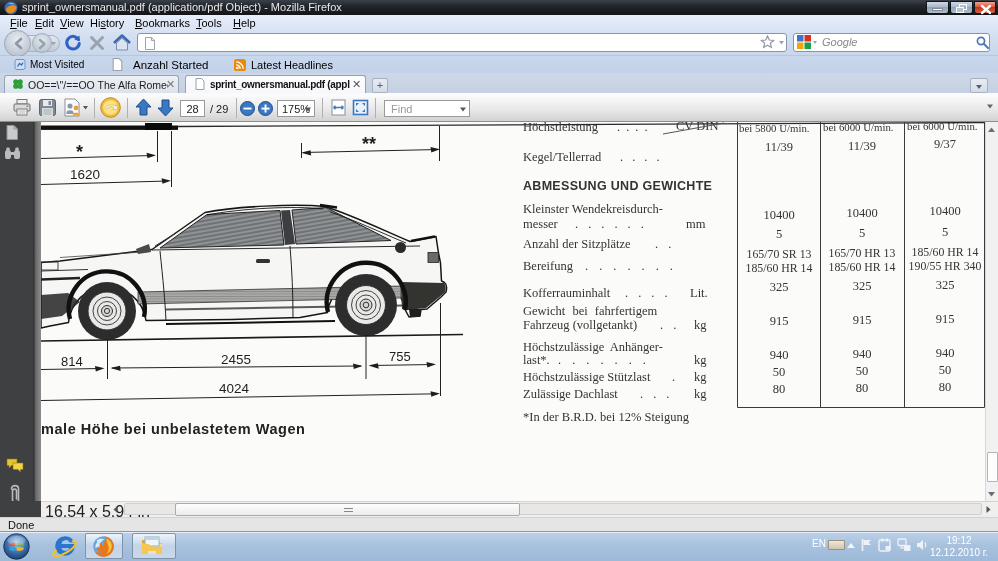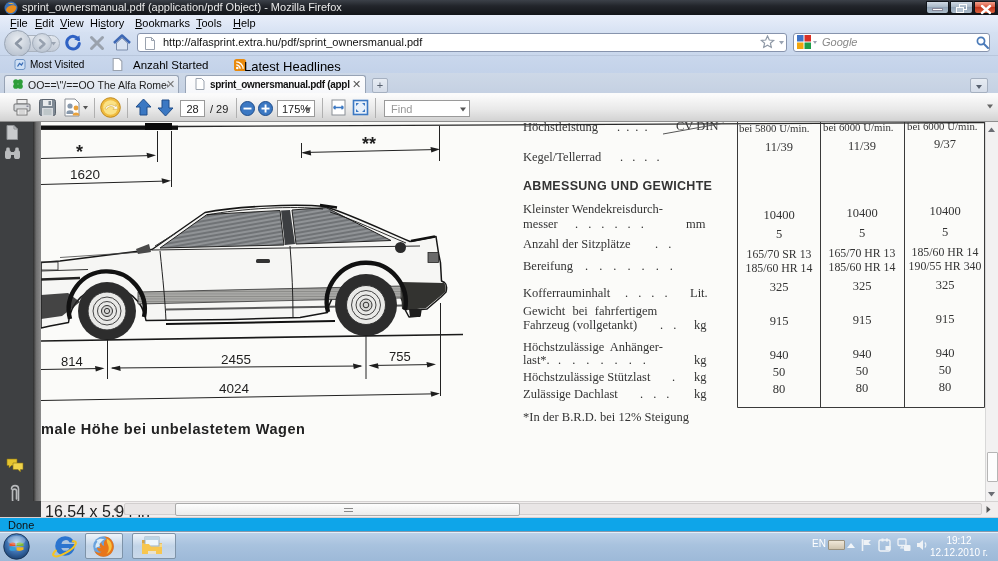--- a/index.html
+++ b/index.html
@@ -67,21 +67,21 @@
 
 #sidebar { left:0; top:122px; width:33px; height:379px; background:#3e4042; }
 #splitter { left:33px; top:122px; width:8px; height:379px;
   background:linear-gradient(90deg,#2a2a2a,#6e6e6e 40%,#8c8c8c); }
 #pagearea { left:41px; top:122px; width:944px; height:379px; background:#fbfbf9; }
 #vscroll { left:985px; top:122px; width:13px; height:379px; background:#f2f1f1; border-left:1px solid #d8d8d8; }
 
 
 #hscrollrow { left:0; top:501px; width:998px; height:16px; background:#f1eeee; border-top:1px solid #d5d2d2; }
 #hs-sidebar { left:0; top:501px; width:41px; height:16px; background:#3e4042; }
-#statusbar { left:0; top:517px; width:998px; height:14px; background:#0ea5e9; border-top:1px solid #d8cfd0; font-size:11px; color:#111; }
+#statusbar { left:0; top:517px; width:998px; height:14px; background:#e5e5e5; border-top:1px solid #d8cfd0; font-size:11px; color:#111; }
 
 
 #taskbar { left:0; top:531px; width:998px; height:30px;
   background:linear-gradient(#bdd1e8, #a8c2de 45%, #9db9d8); border-top:1px solid #8999ac; box-shadow:inset 0 1px 0 #e4eef8; }
 .tbtn { position:absolute; top:533px; width:38px; height:26px; border:1px solid #7e93a8;
   border-radius:2px; background:linear-gradient(rgba(255,255,255,.75), rgba(255,255,255,.3) 50%, rgba(255,255,255,.45)); }
 #traytext { position:absolute; top:538px; left:812px; color:#fff; font-size:10px; }
 #clock { position:absolute; top:535px; left:926px; width:66px; color:#fff; font-size:10px; text-align:center; line-height:11.5px; }
 </style>
 </head>
@@ -136,21 +136,20 @@
   </svg>
   <svg class="abs" style="left:113px;top:34px" width="18" height="18" viewBox="0 0 18 18">
     <path d="M1 9 L9 1.5 L17 9" fill="none" stroke="#3e68b4" stroke-width="2.6" stroke-linejoin="round"></path>
     <path d="M3.5 9 L9 4 L14.5 9 L14.5 16 L3.5 16Z" fill="#d9e3f2" stroke="#7c8eac" stroke-width="1"></path>
   </svg>
   <div class="abs" id="urlbox"></div>
   <svg class="abs" style="left:144px;top:37px" width="12" height="13" viewBox="0 0 12 13">
     <path d="M1.5 .5 H7.5 L10.5 3.5 V12.5 H1.5Z" fill="#fff" stroke="#9aa2ae"></path>
     <path d="M7.5 .5 V3.5 H10.5" fill="none" stroke="#9aa2ae"></path>
   </svg>
-  <div class="abs" id="urltext">http://alfasprint.extra.hu/pdf/sprint_ownersmanual.pdf</div>
   <svg class="abs" style="left:760px;top:35px" width="26" height="15" viewBox="0 0 26 15">
     <path d="M7.5 1 L9.3 5 L13.6 5.4 L10.4 8.2 L11.3 12.4 L7.5 10.2 L3.7 12.4 L4.6 8.2 L1.4 5.4 L5.7 5Z" fill="none" stroke="#8f99a6" stroke-width="1.2"></path>
     <path d="M19 6 L24 6 L21.5 9.5Z" fill="#9aa4b2"></path>
   </svg>
   <div class="abs" id="searchbox"></div>
   <svg class="abs" style="left:797px;top:35px" width="20" height="15" viewBox="0 0 20 15">
     <rect x="0" y="0" width="6.5" height="6.5" fill="#4074c6"></rect>
     <rect x="7.5" y="0" width="6.5" height="6.5" fill="#d93025"></rect>
     <rect x="0" y="7.5" width="6.5" height="6.5" fill="#f2a60c"></rect>
     <rect x="7.5" y="7.5" width="6.5" height="6.5" fill="#1e9e4a"></rect>
@@ -171,21 +170,21 @@
   <svg class="abs" style="left:112px;top:58px" width="11" height="13" viewBox="0 0 10 12">
     <path d="M1 .5 H6.5 L9 3 V11.5 H1Z" fill="#fff" stroke="#9aa2ae"></path>
   </svg>
   <div class="abs" style="left:133px;top:59px;font-size:11.5px">Anzahl Started</div>
   <svg class="abs" style="left:234px;top:59px" width="12" height="12" viewBox="0 0 11 11">
     <rect width="11" height="11" rx="2.4" fill="#e98a0c"></rect>
     <circle cx="3" cy="8.2" r="1.2" fill="#fff"></circle>
     <path d="M2 5.4 A3.6 3.6 0 0 1 5.6 9" stroke="#fff" stroke-width="1.3" fill="none"></path>
     <path d="M2 2.6 A6.4 6.4 0 0 1 8.4 9" stroke="#fff" stroke-width="1.3" fill="none"></path>
   </svg>
-  <div class="abs" style="left:244px;top:59px;font-size:13px">Latest Headlines</div>
+  <div class="abs" style="left:251px;top:59px;font-size:11px">Latest Headlines</div>
 
   <div class="abs" id="tabbar"></div>
   <div class="abs tab" id="tab1"></div>
   <div class="abs tab" id="tab2"></div>
   <svg class="abs" style="left:12px;top:78px" width="12" height="12" viewBox="0 0 12 12">
     <circle cx="3.8" cy="3.8" r="2.6" fill="#2d9e3a"></circle>
       <circle cx="8.2" cy="3.8" r="2.6" fill="#2d9e3a"></circle>
     <circle cx="3.8" cy="8.2" r="2.6" fill="#2d9e3a"></circle>
       <circle cx="8.2" cy="8.2" r="2.6" fill="#2d9e3a"></circle>
   </svg>

